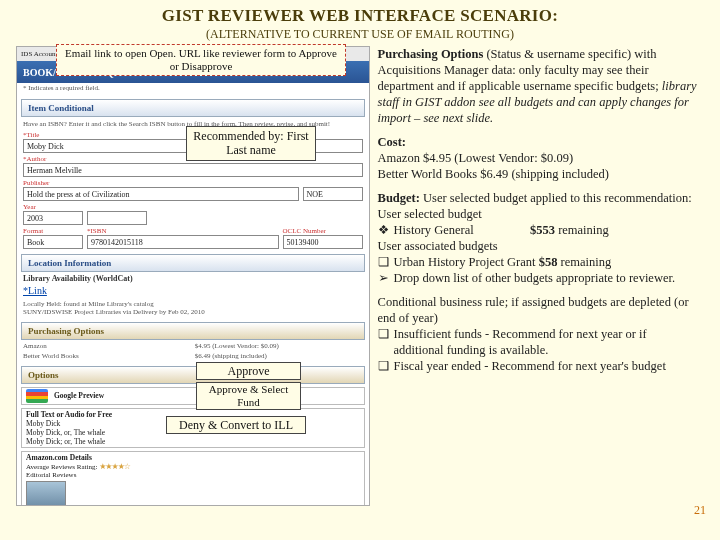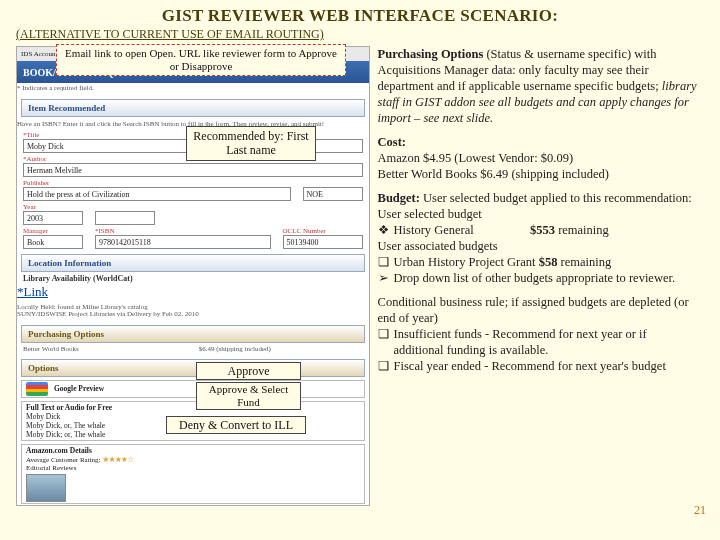--- a/index.html
+++ b/index.html
@@ -1,34 +1,34 @@
 <!DOCTYPE html>
 <html><head>
 <meta charset="utf-8">
 <style>
   *{box-sizing:border-box;margin:0;padding:0;font-family:Georgia,serif}
   body{width:720px;height:540px;background:#fffde6;overflow:hidden;position:relative;font-size:11px;color:#222}
   .page{padding:6px 16px 0}
   h1{font-size:17px;text-align:center;font-weight:bold;color:#4b3d0a;letter-spacing:.3px}
-  .subtitle{text-align:left;font-size:12px;text-decoration:underline;color:#4b3d0a;margin-top:1px}
+  .subtitle{text-align:center;font-size:12px;color:#4b3d0a;margin-top:1px}
   .cols{display:flex;gap:8px;margin-top:4px}
   .left{width:52%;position:relative}
   .right{width:48%;padding-right:6px}
   .form-img{width:100%;height:460px;background:#fff;border:1px solid #aaa;position:relative;overflow:hidden}
   .greybar{height:14px;background:#e9e9e9;width:100%;display:flex;align-items:center;font-size:7px;padding:0 4px}
   .greybar a{color:#0044aa;margin-right:6px}
   .bluetitle{height:22px;background:linear-gradient(#3b6fb2,#2a5494);color:#fff;font-size:10px;font-weight:bold;display:flex;align-items:center;padding:0 6px}
   .secthdr{height:18px;background:linear-gradient(#fff,#d8e2ef);border:1px solid #9ab;font-size:9px;color:#2a4e87;font-weight:bold;display:flex;align-items:center;padding:0 6px;margin:4px 4px 2px}
-  .tiny{font-size:7px;color:#555;padding:2px 0;line-height:1.1}
+  .tiny{font-size:7px;color:#555;padding:2px 6px;line-height:1.1}
   .field{display:flex;flex-direction:column;padding:1px 6px}
   .label{font-size:7px;color:#c33}
   .inputbox{border:1px solid #888;height:14px;background:#fff;font-size:8px;padding:0 3px;display:flex;align-items:center}
-  .row{display:flex;gap:12px;padding:1px 6px}
+  .row{display:flex;gap:4px;padding:1px 6px}
   .row .col{flex:1}
-  .linktxt{color:#0044aa;font-size:13px;text-decoration:underline}
+  .linktxt{color:#0044aa;font-size:10px;text-decoration:underline}
   .lavail{font-size:8px;padding:0 6px;color:#333;font-weight:bold}
   .section-block{border:1px solid #bbb;margin:3px 4px;padding:1px 4px;font-size:7.5px;background:#fff}
   .gprev{display:flex;align-items:center;gap:6px}
   .gicon{width:22px;height:14px;background:linear-gradient(#4285f4 25%,#ea4335 25% 50%,#fbbc05 50% 75%,#34a853 75%);border-radius:2px}
   .stars{color:#d9a441;font-size:8px;letter-spacing:-1px}
   .amz{font-size:7px}
 
   .callout-red{position:absolute;background:#fffde6;border:1.5px dashed #c0392b;color:#111;font-size:11px;text-align:center;line-height:1.2;padding:2px 4px}
   .callout-plain{position:absolute;background:#fffde6;border:1.5px solid #444;color:#111;font-size:12px;text-align:center;line-height:1.2;padding:2px 6px}
   .right p{font-size:12.5px;line-height:1.28;margin-bottom:8px}
@@ -47,21 +47,21 @@
   <div class="cols">
     <div class="left">
       <div class="form-img">
         <div class="greybar">
           <span>IDS Account Options:</span>
           <a class="linktxt" style="margin-left:4px">Return to Main Menu</a>
           <a class="linktxt">Logoff</a>
         </div>
         <div class="bluetitle">BOOK/MEDIA REQUEST</div>
         <div class="tiny">* Indicates a required field.</div>
-        <div class="secthdr">Item Recommended</div>
+        <div class="secthdr">Item Conditional</div>
         <div class="tiny">Have an ISBN? Enter it and click the Search ISBN button to fill in the form. Then review, revise, and submit!</div>
         <div class="field">
             <div class="label">*Title</div>
             <div class="inputbox">Moby Dick</div>
           </div>
         <div class="field">
             <div class="label">*Author</div>
             <div class="inputbox">Herman Melville</div>
           </div>
         <div class="row">
@@ -79,58 +79,62 @@
               <div class="label">Year</div>
               <div class="inputbox">2003</div>
             </div>
           <div class="col" style="max-width:60px">
               <div class="label">&nbsp;</div>
               <div class="inputbox">&nbsp;</div>
             </div>
         </div>
         <div class="row">
           <div class="col" style="max-width:60px">
-              <div class="label">Manager</div>
+              <div class="label">Format</div>
               <div class="inputbox">Book</div>
             </div>
           <div class="col">
               <div class="label">*ISBN</div>
               <div class="inputbox">9780142015118</div>
             </div>
           <div class="col" style="max-width:80px">
               <div class="label">OCLC Number</div>
               <div class="inputbox">50139400</div>
             </div>
         </div>
         <div class="secthdr">Location Information</div>
         <div class="lavail">Library Availability (WorldCat)</div>
         <div class="tiny"><span class="linktxt">*Link</span></div>
         <div class="tiny" style="white-space:pre-line">Locally Held: found at Milne Library's catalog
 SUNY/IDSWISE Project Libraries via Delivery by Feb 02, 2010</div>
         <div class="secthdr" style="background:linear-gradient(#fff,#e2d6b5);color:#6b5a1a">Purchasing Options</div>
+        <div class="row tiny">
+            <div class="col">Amazon</div>
+            <div class="col">$4.95 (Lowest Vendor: $0.09)</div>
+          </div>
         <div class="row tiny">
             <div class="col">Better World Books</div>
             <div class="col">$6.49 (shipping included)</div>
           </div>
         <div class="secthdr" style="background:linear-gradient(#fff,#e2d6b5);color:#6b5a1a">Options</div>
         <div class="section-block">
           <div class="gprev">
               <span class="gicon"></span>
               <b>Google Preview</b>
             </div>
         </div>
         <div class="section-block">
           <b>Full Text or Audio for Free</b>
           <div>Moby Dick</div>
           <div>Moby Dick, or, The whale</div>
           <div>Moby Dick; or, The whale</div>
         </div>
         <div class="section-block">
           <b>Amazon.com Details</b>
-          <div class="amz"><span>Average Customer Rating:</span> <span class="stars">★★★★☆</span></div>
+          <div class="amz"><span>Average Reviews Rating:</span> <span class="stars">★★★★☆</span></div>
           <div class="amz">Editorial Reviews</div>
           <div style="width:40px;height:28px;background:linear-gradient(#a8c4d8,#6b8aa3);border:1px solid #888;margin-top:2px"></div>
         </div>
       </div>
 
       <div class="callout-red" style="top:-2px;left:40px;width:290px">Email link to open Open. URL like reviewer form to Approve or Disapprove</div>
       <div class="callout-plain" style="top:80px;left:170px;width:130px">Recommended by: First Last name</div>
       <div class="callout-plain" style="top:316px;left:180px;width:105px;padding:1px 15px">Approve</div>
       <div class="callout-plain" style="top:336px;left:180px;width:105px;padding:0 2px;font-size:11px">Approve &amp; Select Fund</div>
       <div class="callout-plain" style="top:370px;left:150px;width:140px;padding:1px 2px">Deny &amp; Convert to ILL</div>

